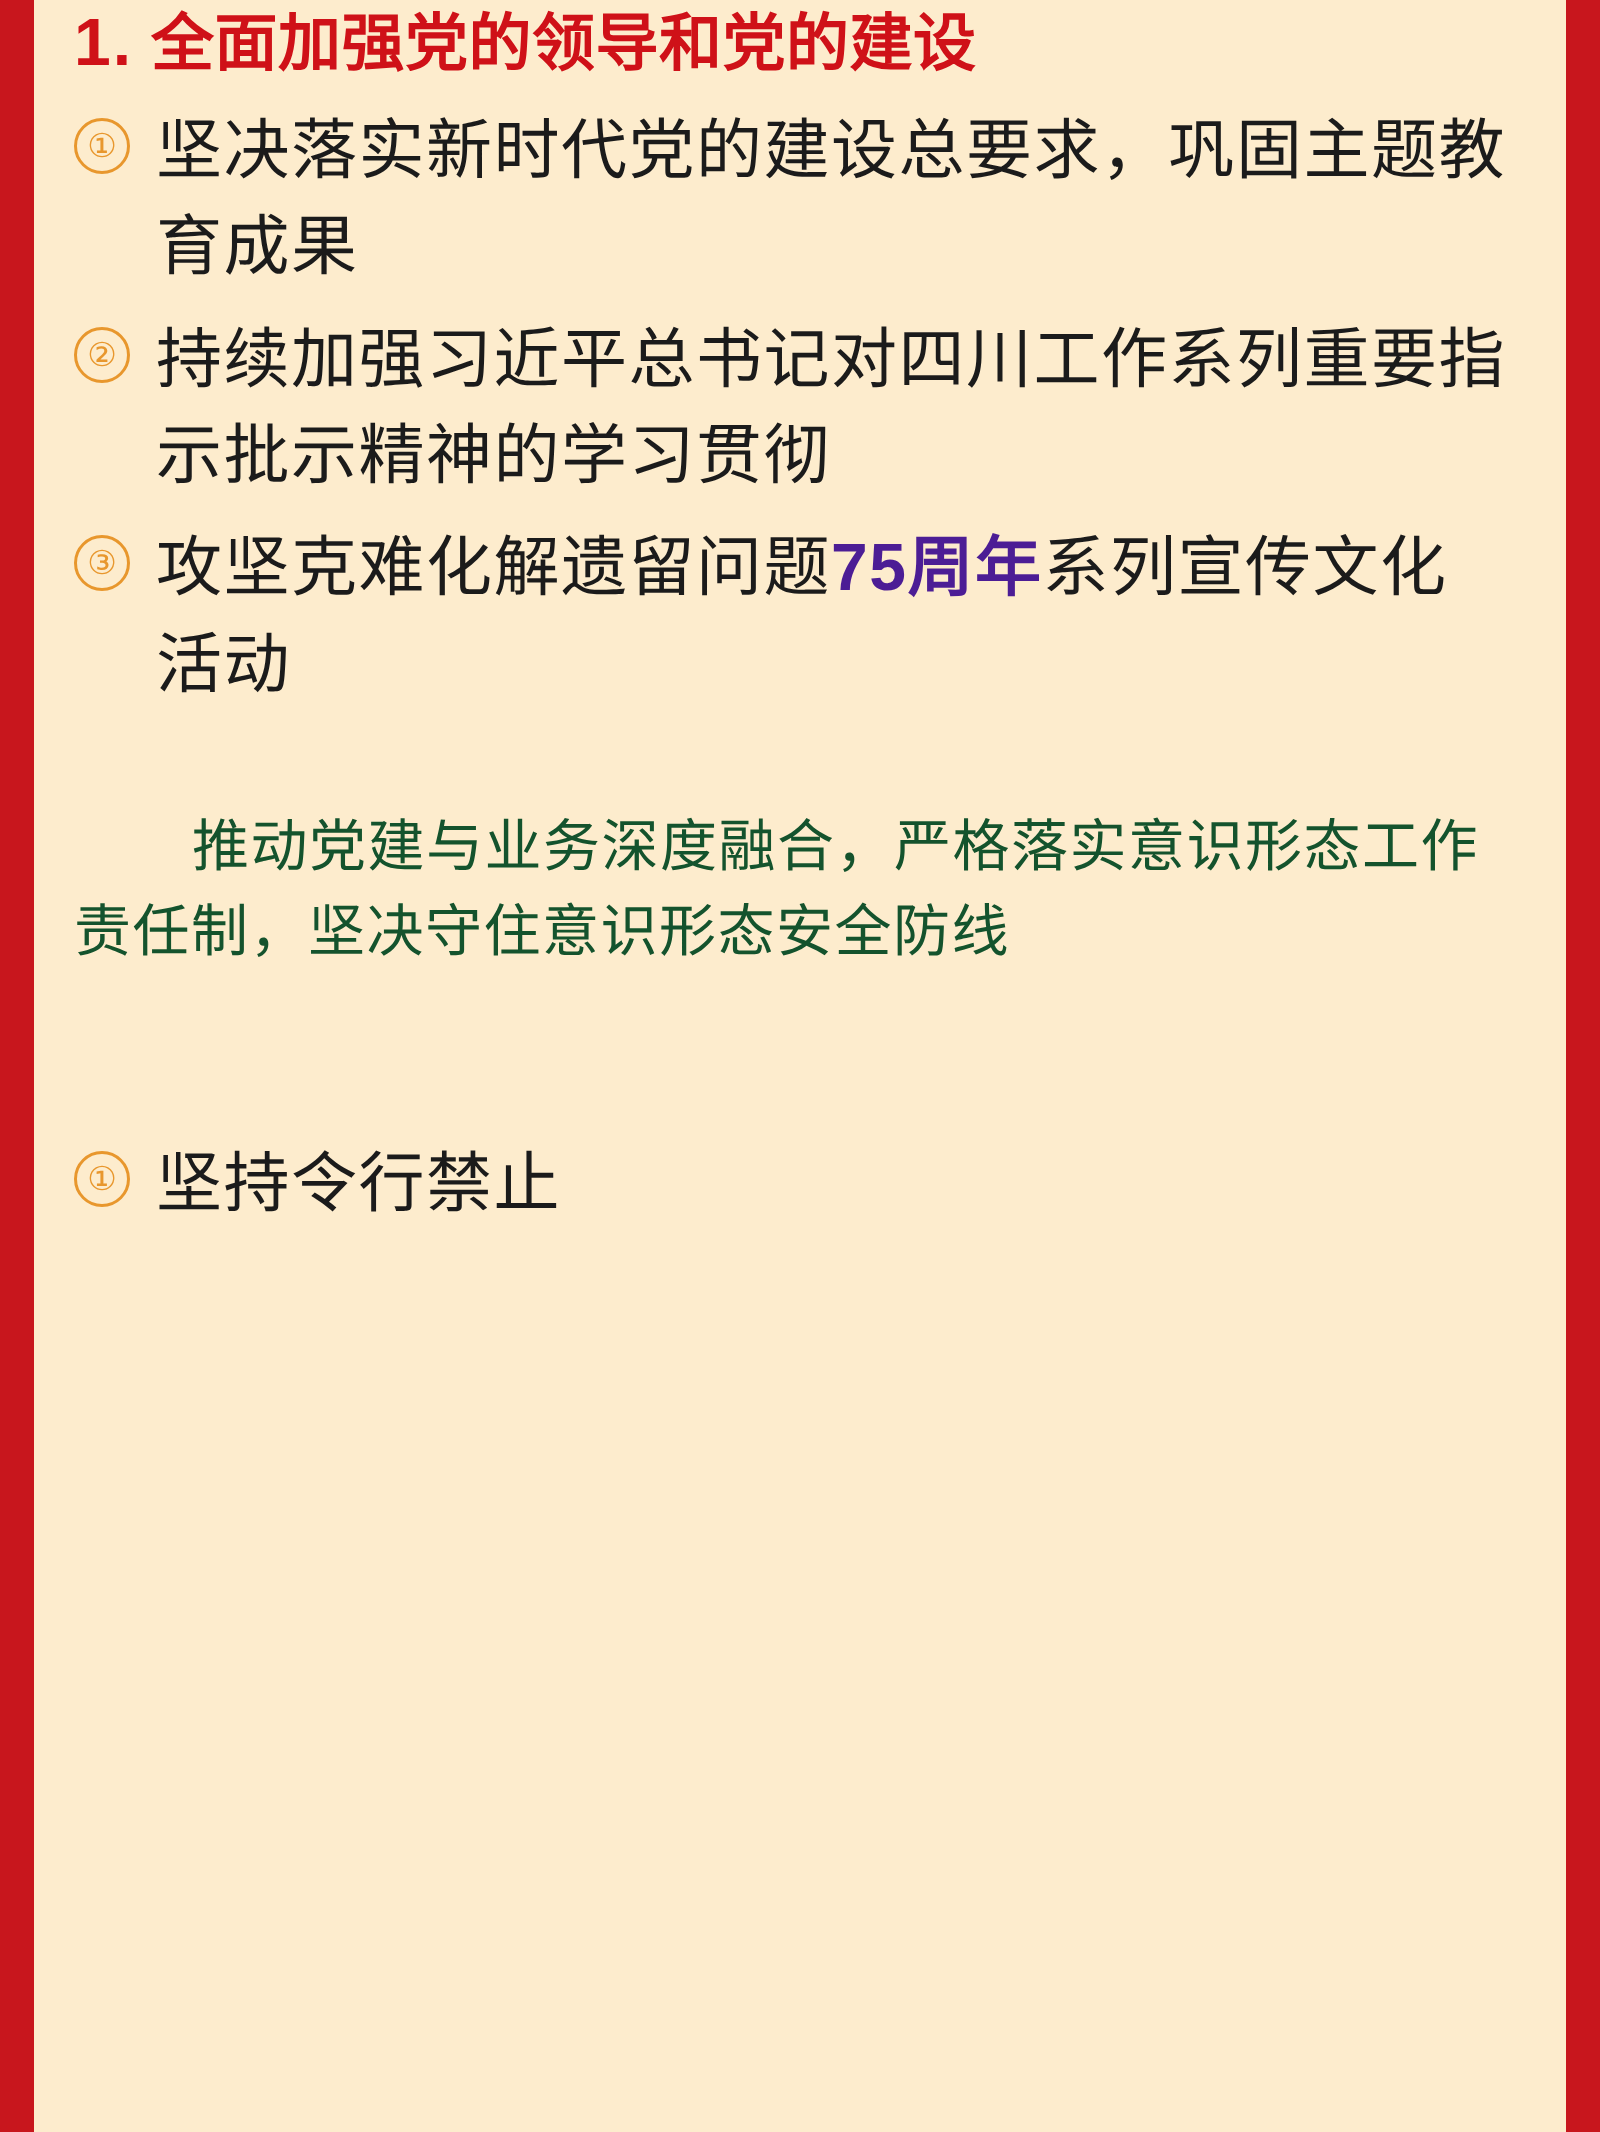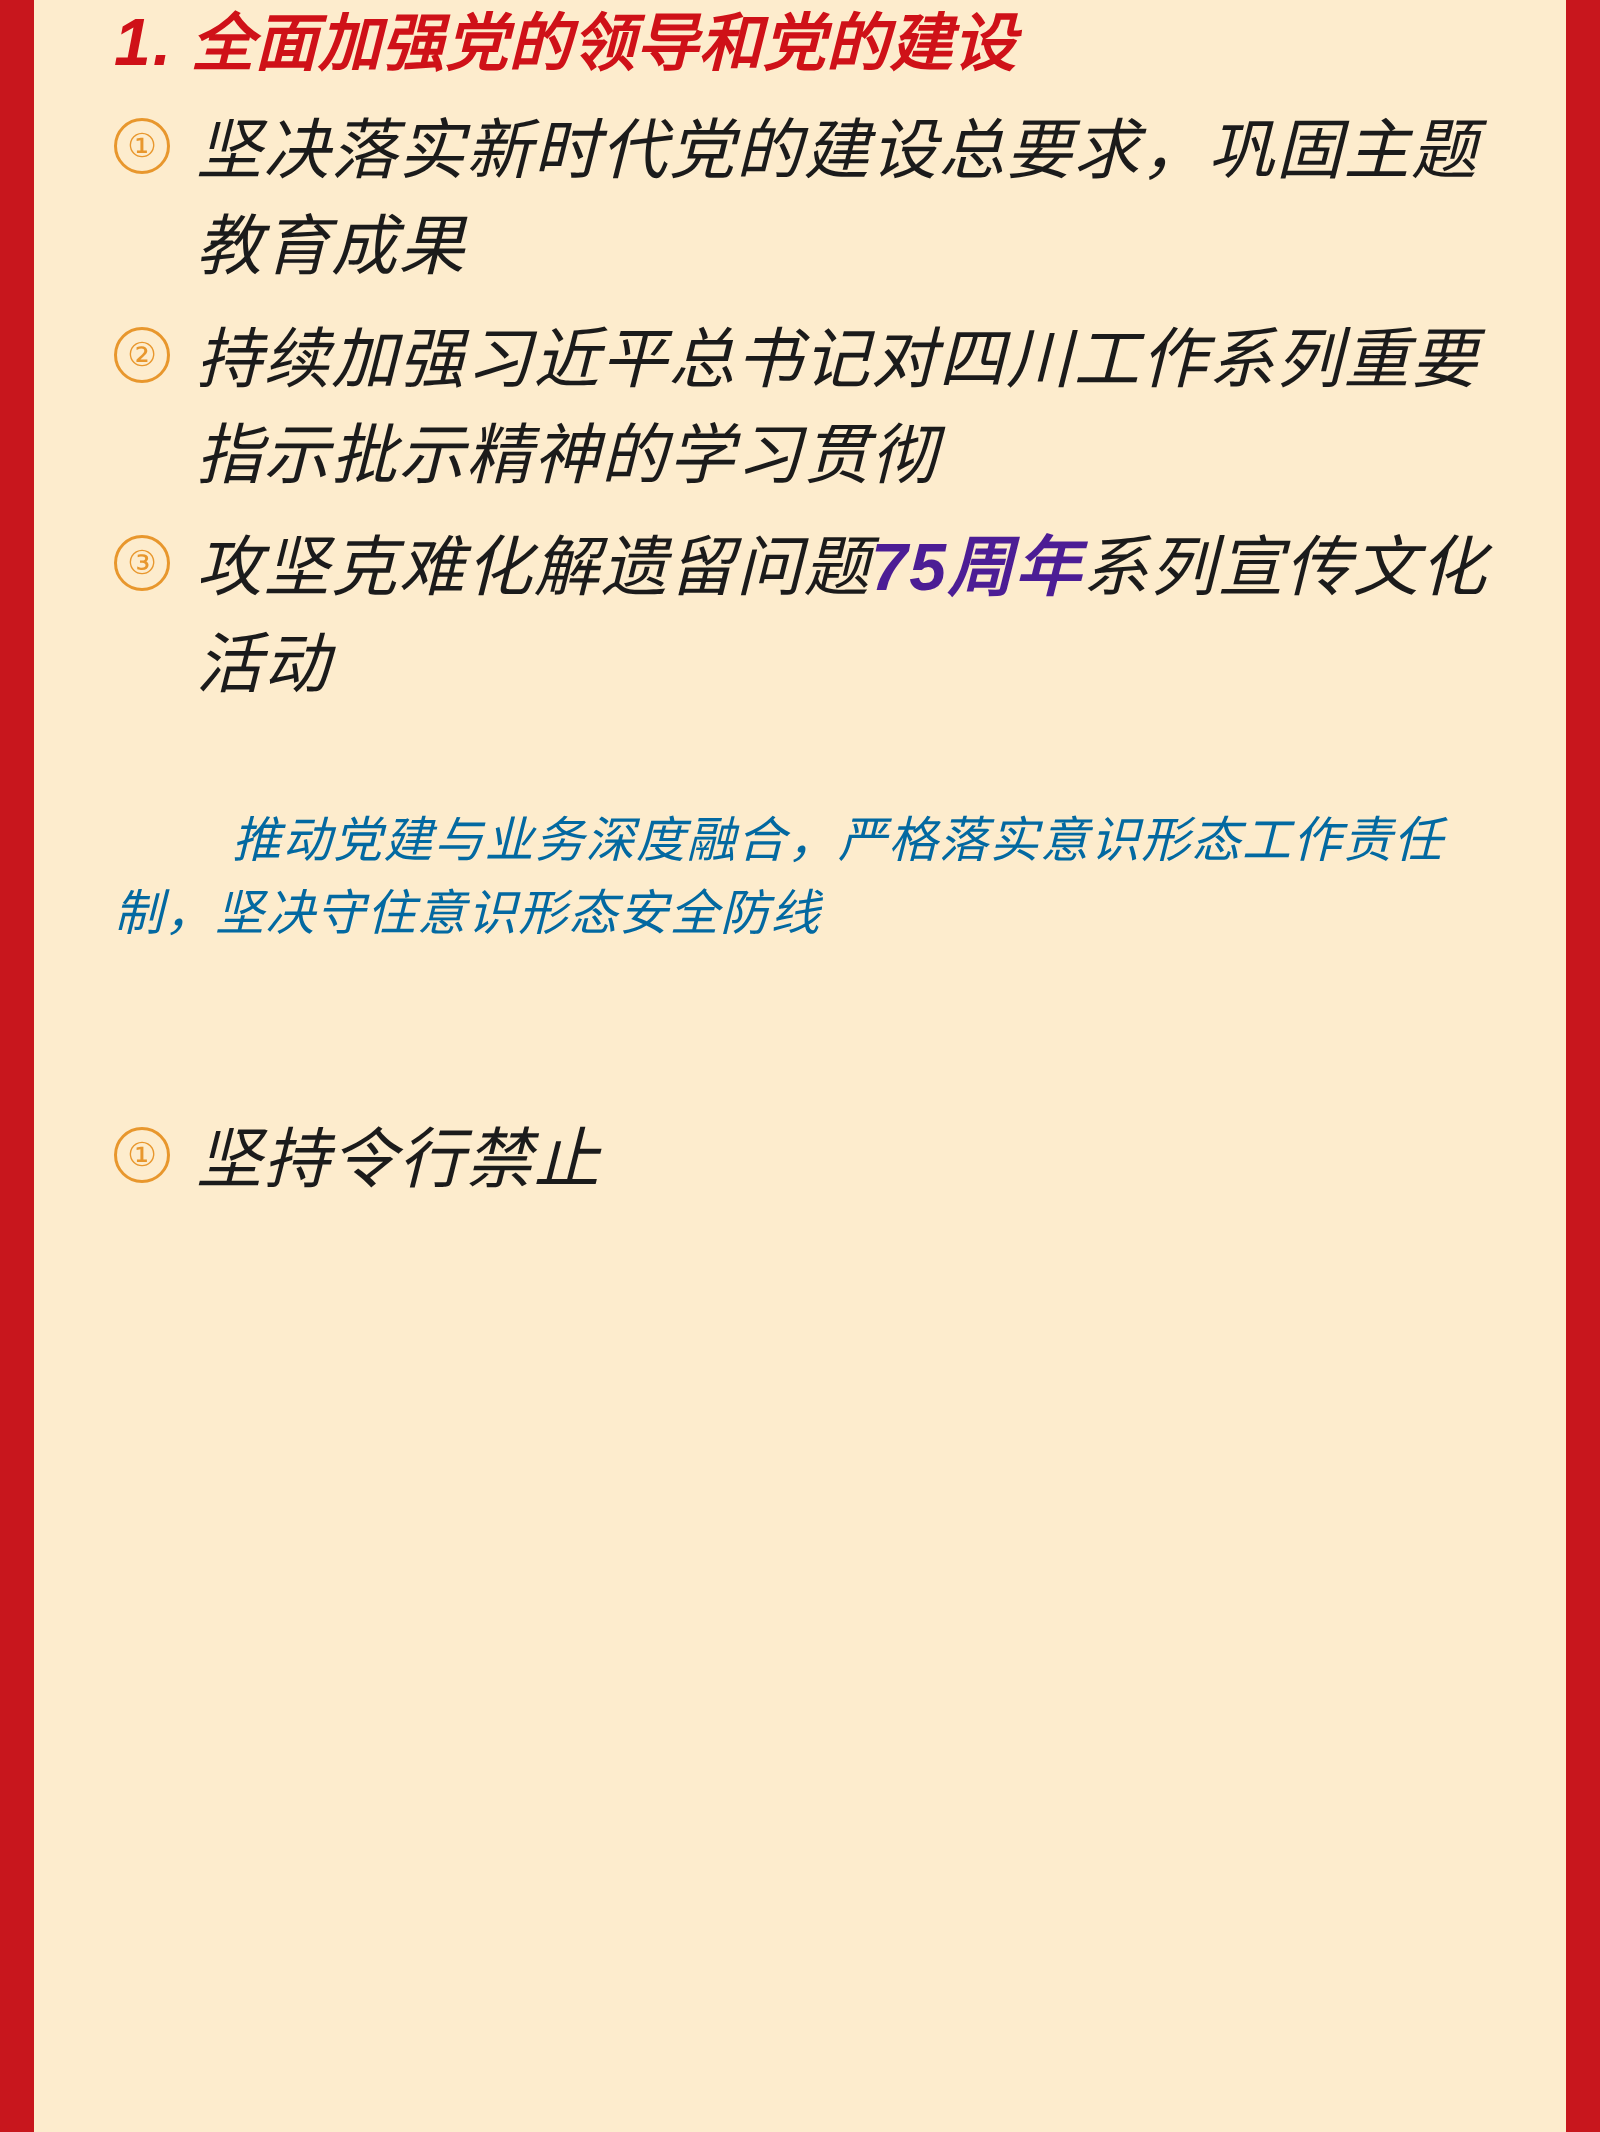--- a/index.html
+++ b/index.html
@@ -21,22 +21,21 @@
     background: #c8161d;
     box-sizing: border-box;
     padding: 0 34px 0 34px;
   }
   .paper {
     position: relative;
     width: 100%;
     height: 100%;
     background: #fdeccd;
     box-sizing: border-box;
-    padding: 0 58px 0 80px;
-    font-style: italic;
+    padding: 0 58px 0 40px;
   }
   .section {
     position: relative;
   }
   .sec-heading {
     color: #cf1118;
     font-weight: bold;
     font-size: 63px;
     line-height: 1.30;
     letter-spacing: 0.5px;
@@ -76,22 +75,22 @@
   .item-text {
     flex: 1 1 auto;
     color: #1b1b1b;
     font-size: 66px;
     line-height: 1.46;
     letter-spacing: 1.5px;
     font-weight: 500;
     white-space: pre-wrap;
   }
   .para {
-    color: #0369a1;
-    font-size: 49px;
+    color: #14532d;
+    font-size: 57px;
     line-height: 1.50;
     letter-spacing: 1.5px;
     font-weight: 500;
     text-indent: 118px;
     margin: 14px 0 0 0;
     white-space: pre-wrap;
   }
   .hl {
     color: #4c1d95;
     font-weight: bold;

